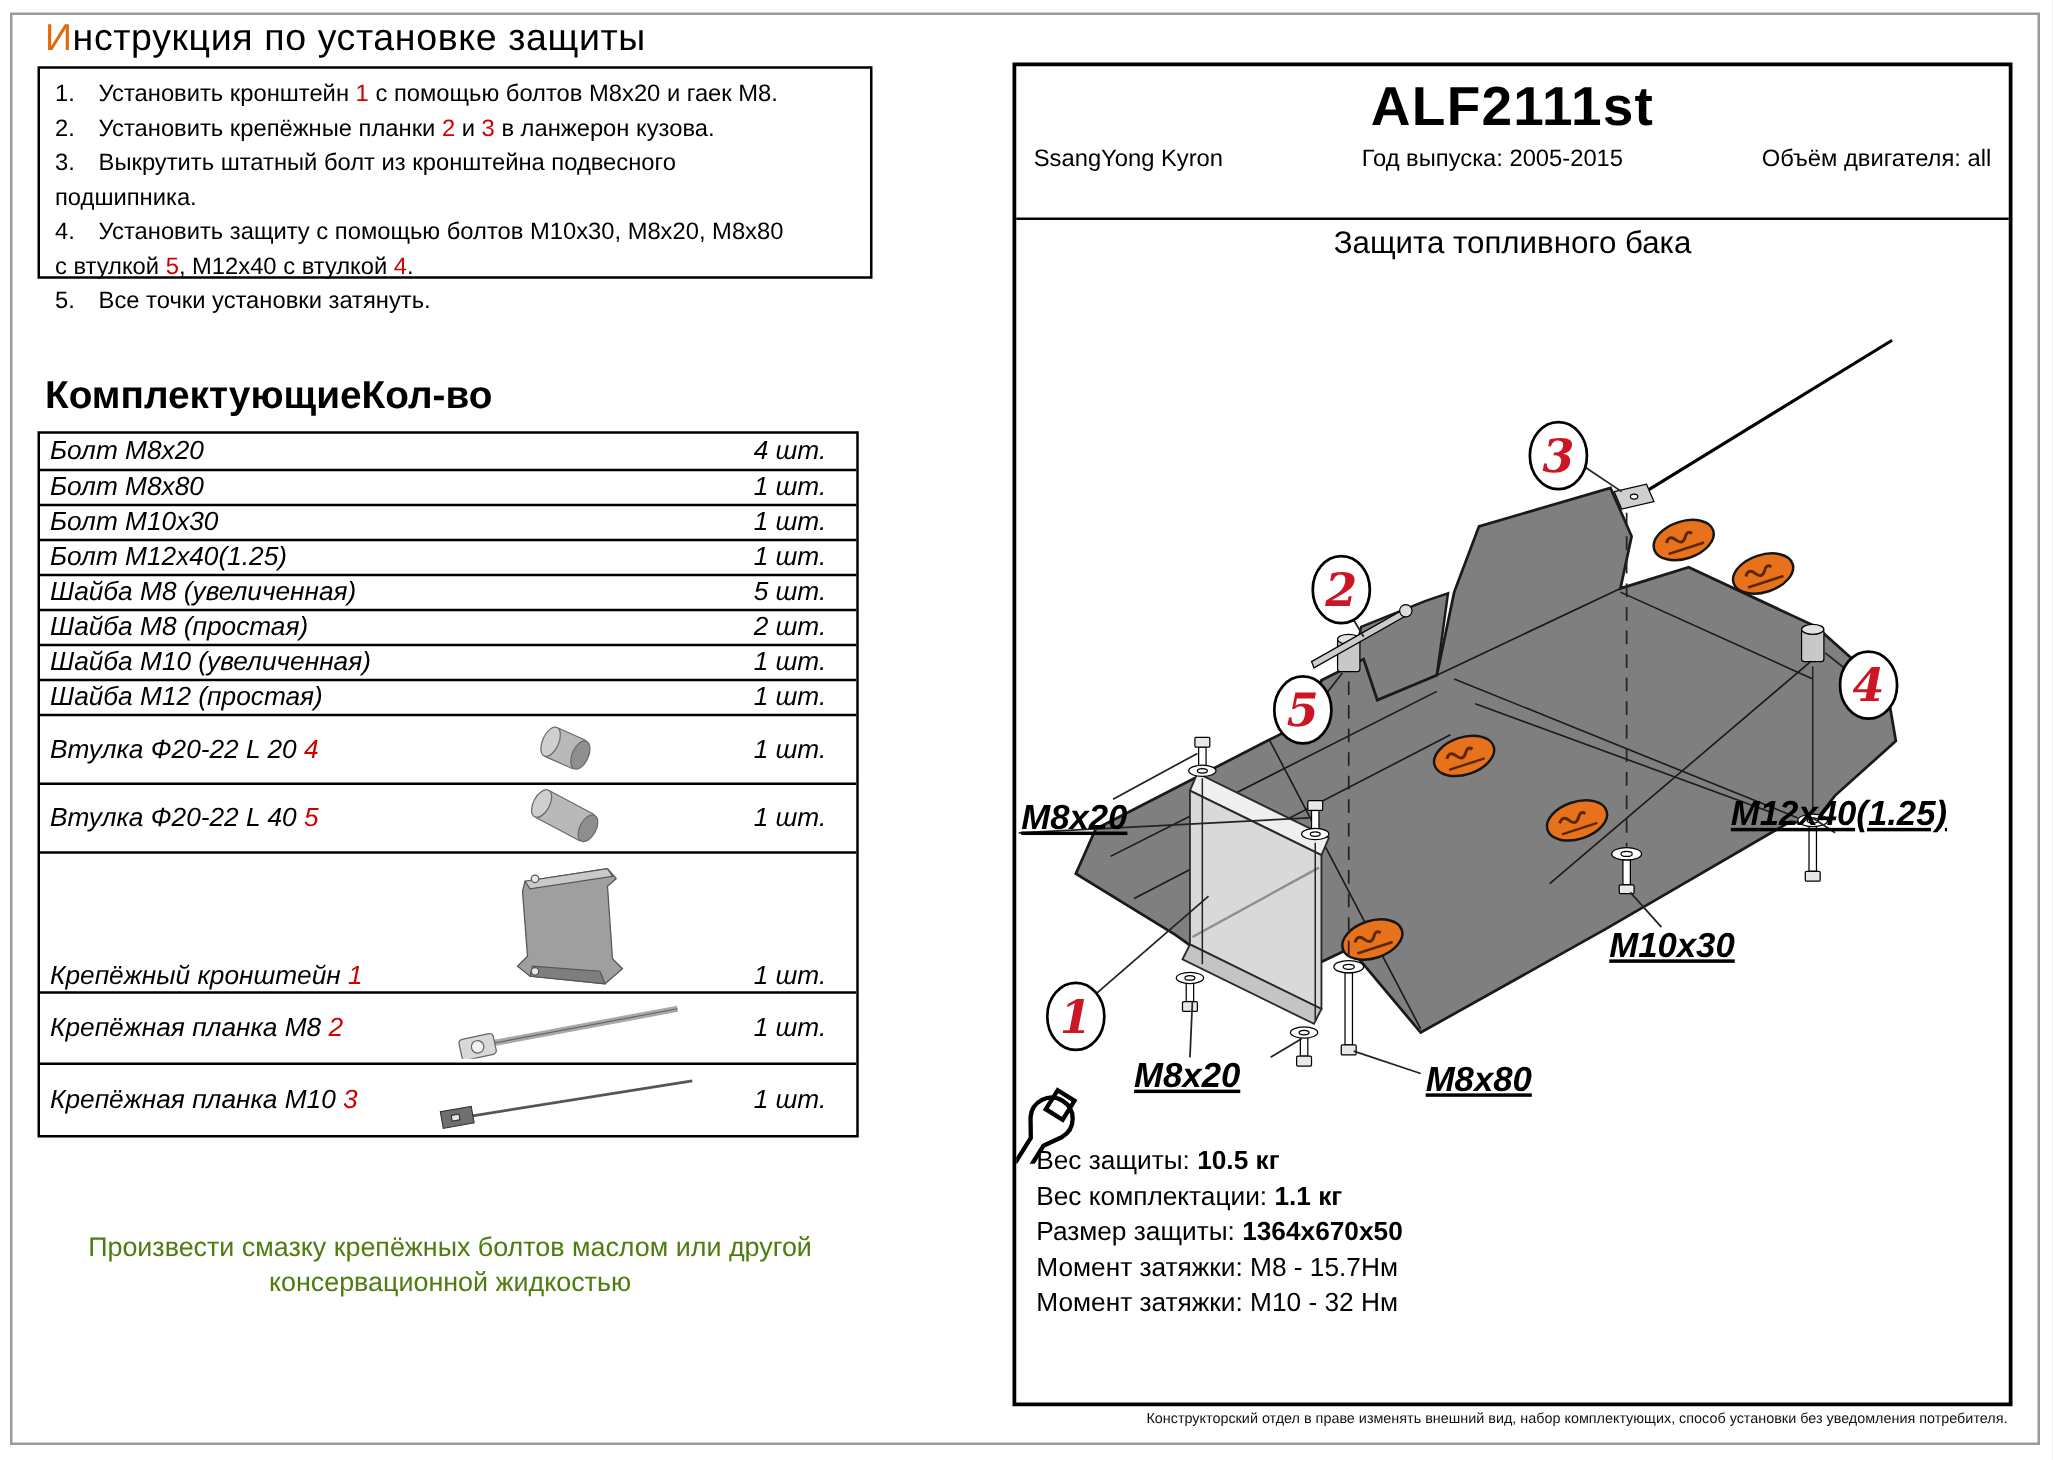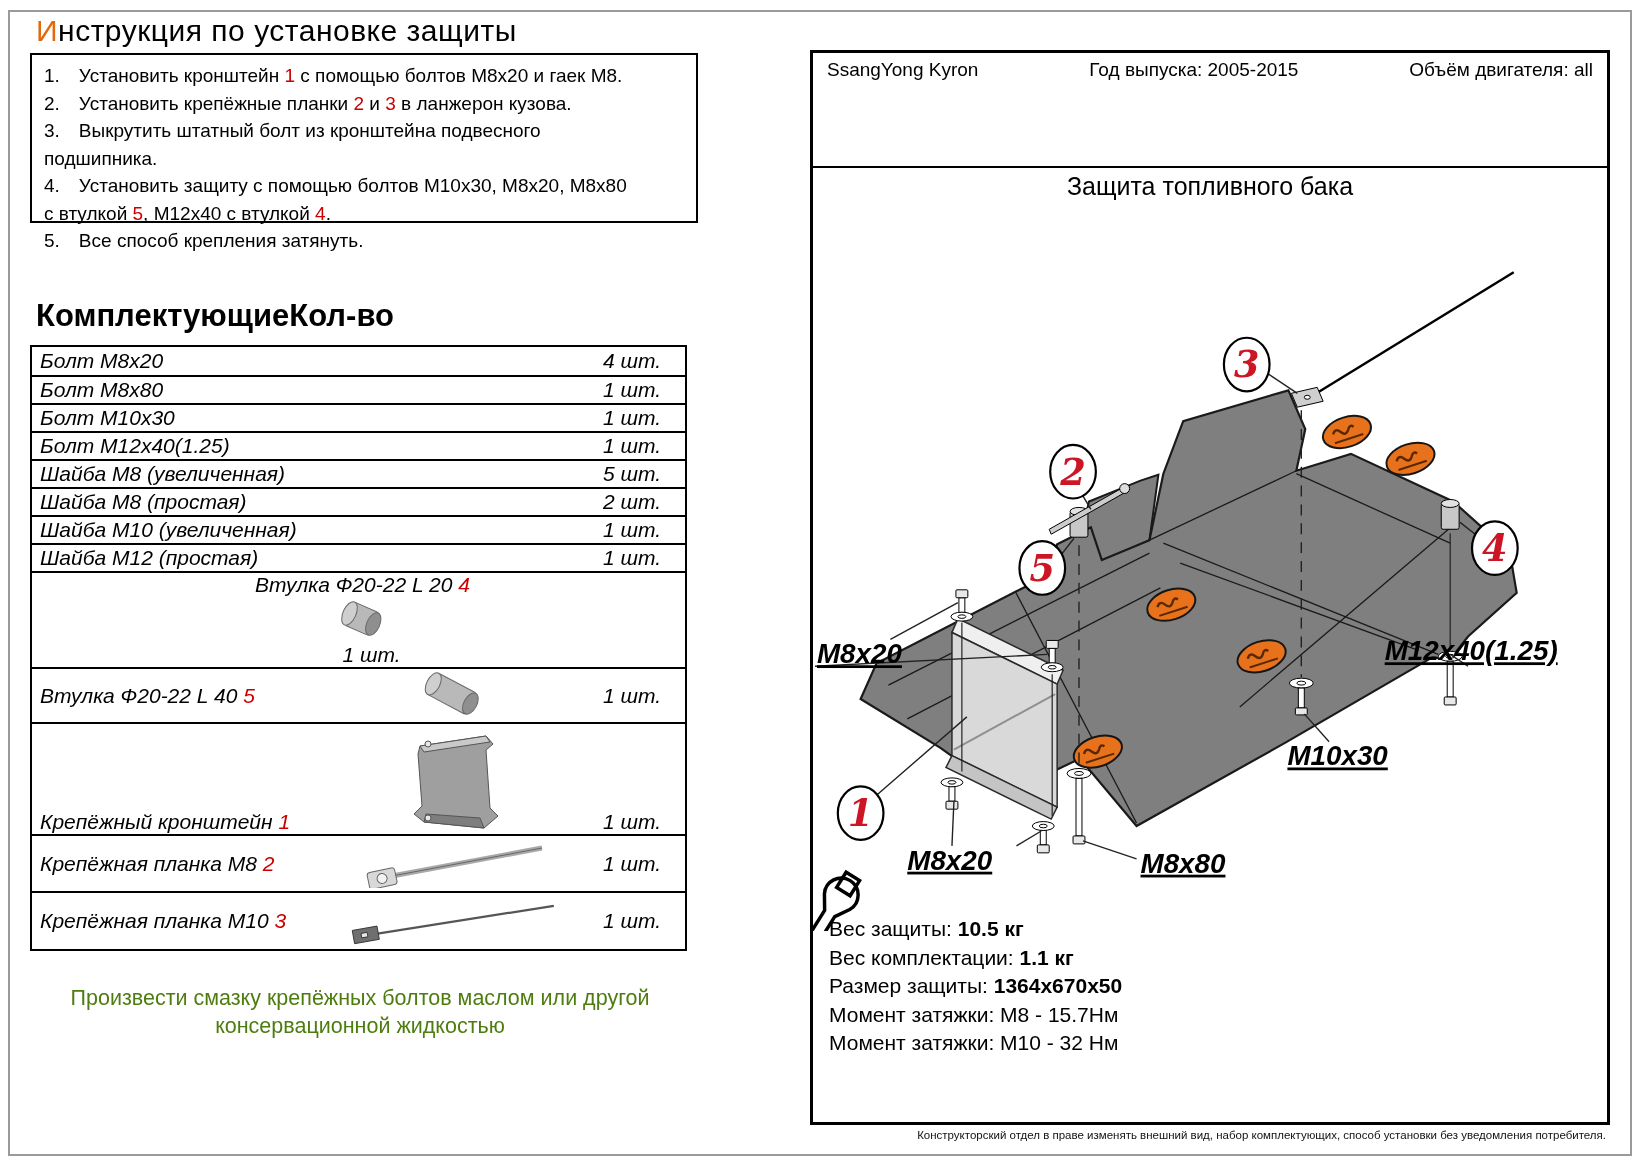--- a/index.html
+++ b/index.html
@@ -54,21 +54,21 @@
 <div class="page">
   <div class="outer-frame"></div>
 
   <h1 class="doc-title"><span class="accent">И</span><span>нструкция по установке защиты</span></h1>
 
   <div class="instructions-box" id="instruction-list">
       <div class="inst-item"><span class="inst-num">1.  </span><span>Установить кронштейн </span><span class="red">1</span><span> с помощью болтов М8х20 и гаек М8.</span></div>
       <div class="inst-item"><span class="inst-num">2.  </span><span>Установить крепёжные планки </span><span class="red">2</span><span> и </span><span class="red">3</span><span> в ланжерон кузова.</span></div>
       <div class="inst-item"><span class="inst-num">3.  </span><span>Выкрутить штатный болт из кронштейна подвесного подшипника.</span></div>
       <div class="inst-item"><span class="inst-num">4.  </span><span>Установить защиту с помощью болтов М10х30, М8х20, М8х80 с втулкой </span><span class="red">5</span><span>, М12х40 с втулкой </span><span class="red">4</span><span>.</span></div>
-      <div class="inst-item"><span class="inst-num">5.  </span><span>Все способ крепления затянуть.</span></div>
+      <div class="inst-item"><span class="inst-num">5.  </span><span>Все точки установки затянуть.</span></div>
     </div>
 
   <div class="comp-header">
     <span>Комплектующие</span>
     <span>Кол-во</span>
   </div>
 
   <div class="comp-table" id="comp-table">
       <div class="comp-row">
         <div class="comp-name"><span>Болт М8х20</span></div>
@@ -103,21 +103,21 @@
       <div class="comp-row">
         <div class="comp-name"><span>Шайба М10 (увеличенная)</span></div>
         <div class="comp-img"></div>
         <div class="comp-qty">1 шт.</div>
       </div>
       <div class="comp-row">
         <div class="comp-name"><span>Шайба М12 (простая)</span></div>
         <div class="comp-img"></div>
         <div class="comp-qty">1 шт.</div>
       </div>
-      <div class="comp-row" style="min-height: 55px; flex-direction: column;">
+      <div class="comp-row" style="min-height: 55px;">
         <div class="comp-name"><span>Втулка Ф20-22 L 20 </span><span class="red">4</span></div>
         <div class="comp-img">
           <svg width="64" height="46" viewBox="0 0 64 46">
             <g transform="rotate(24 32 23)">
               <rect x="16" y="10" width="28" height="25" rx="3" fill="#b9b9b9" stroke="#6a6a6a"></rect>
               <ellipse cx="43" cy="22.5" rx="6.5" ry="12" fill="#8f8f8f" stroke="#6a6a6a"></ellipse>
               <ellipse cx="17" cy="22.5" rx="6.5" ry="12.5" fill="#cfcfcf" stroke="#6a6a6a"></ellipse>
             </g>
           </svg>
         </div>
@@ -175,20 +175,21 @@
           </svg>
         </div>
         <div class="comp-qty">1 шт.</div>
       </div>
     </div>
 
   <div class="warning">Произвести смазку крепёжных болтов маслом или другой консервационной жидкостью</div>
 
   <div class="panel">
     <div class="panel-header">
+      <div class="part-number">ALF2111st</div>
       <div class="panel-subrow">
         <span>SsangYong Kyron</span>
         <span>Год выпуска: 2005-2015</span>
         <span>Объём двигателя: all</span>
       </div>
     </div>
     <div class="product-title">Защита топливного бака</div>
 
     <svg class="diagram" viewBox="810 198 800 730">
 

